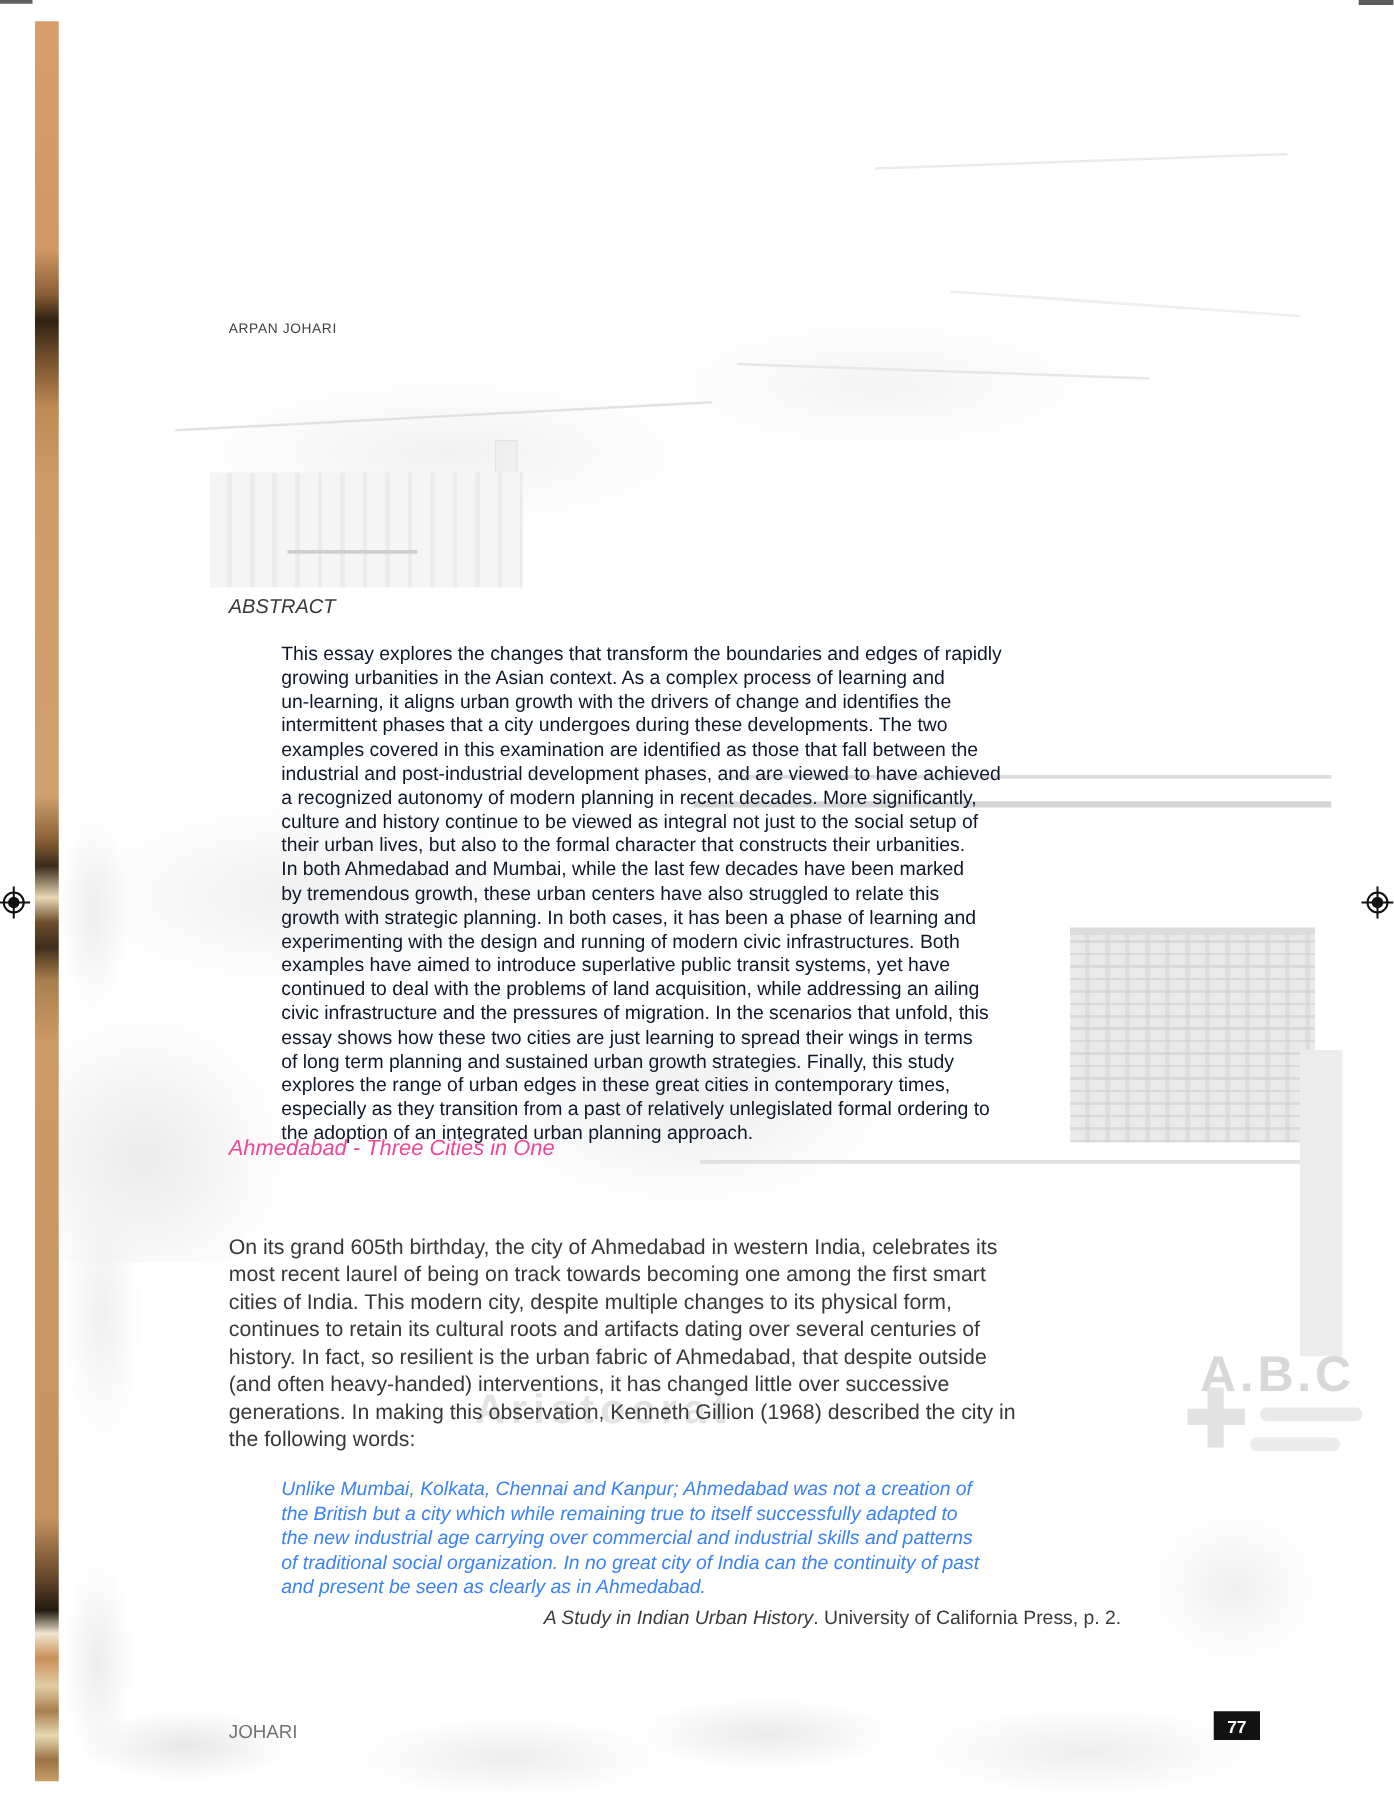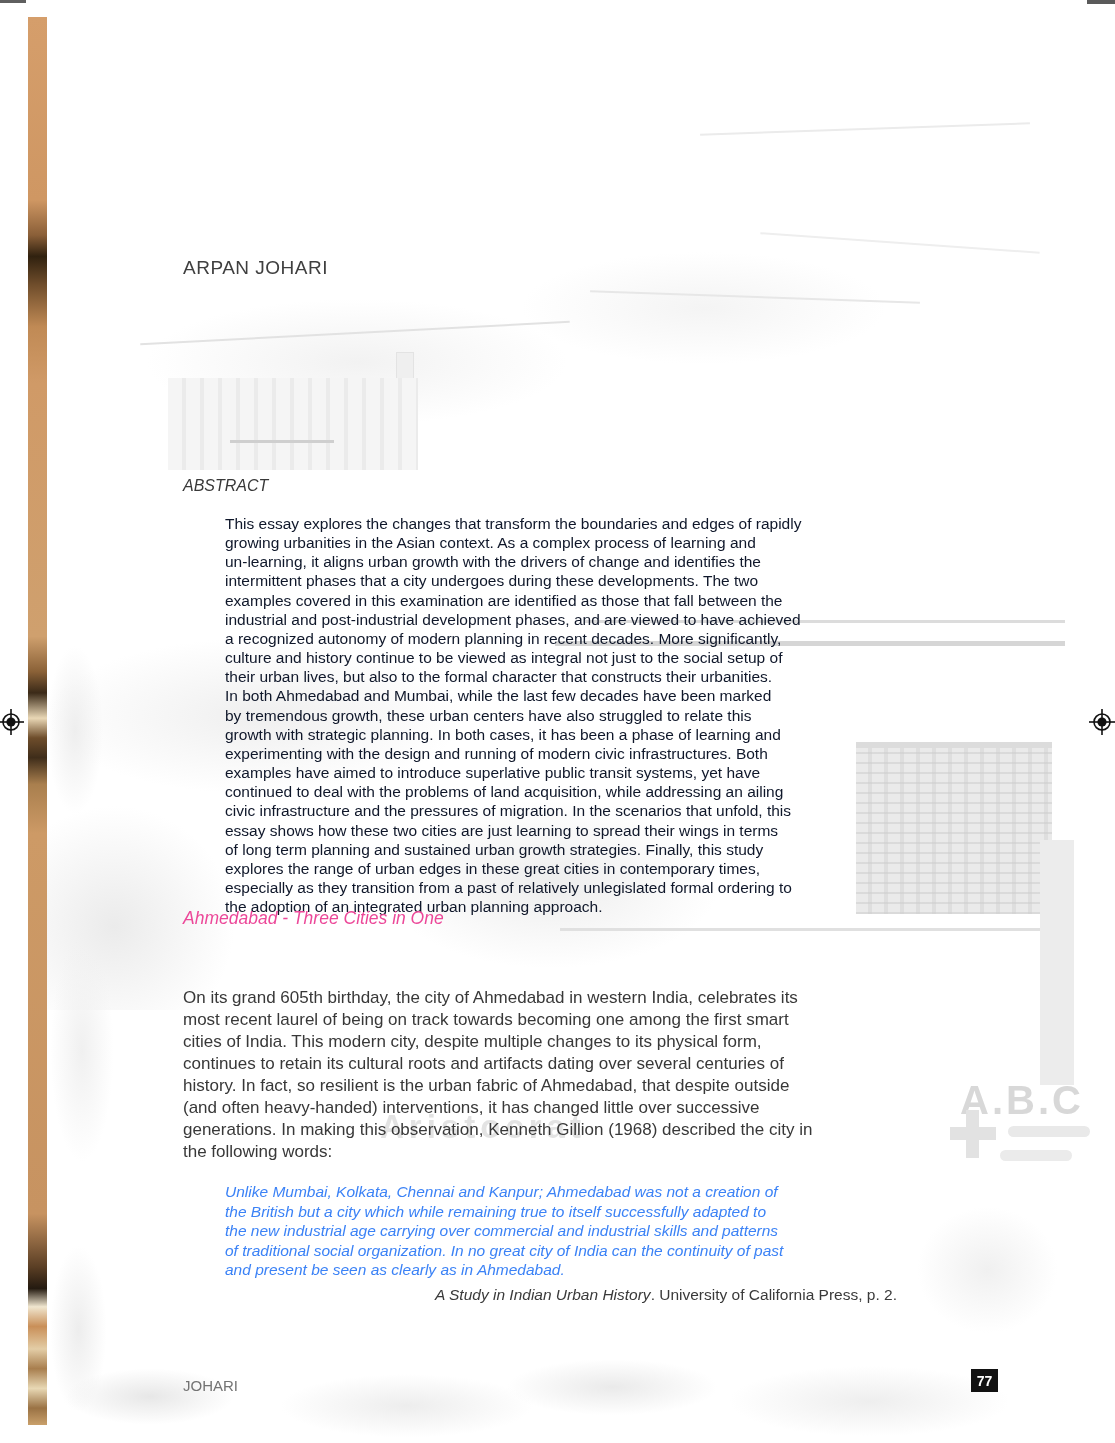--- a/index.html
+++ b/index.html
@@ -70,30 +70,30 @@
     background:radial-gradient(ellipse 100px 90px at 50% 50%, #f0f0f0, transparent 70%);}
   .bottom-band{left:47px;top:1350px;width:1028px;height:93px;
     background:
       radial-gradient(ellipse 120px 40px at 10% 50%, #e7e7e7, transparent 70%),
       radial-gradient(ellipse 180px 45px at 35% 60%, #ededed, transparent 70%),
       radial-gradient(ellipse 150px 40px at 55% 40%, #eaeaea, transparent 70%),
       radial-gradient(ellipse 200px 50px at 80% 55%, #eeeeee, transparent 70%);}
 
   
   .title{left:183px;top:98px;width:720px;font-size:30px;line-height:45px;font-weight:bold;color:#F08122;}
-  .author{left:183px;top:257px;font-size:19px;letter-spacing:.5px;color:#3f3f3f;text-align:center;}
+  .author{left:183px;top:257px;font-size:11px;letter-spacing:.5px;color:#3f3f3f;text-align:center;}
   .abstract-heading{left:183px;top:477px;font-size:16px;font-style:italic;color:#383838;}
   .abstract-body{left:225px;top:514px;width:645px;font-size:15.5px;line-height:19.15px;color:#0f172a;}
   .section-heading{left:183px;top:908px;font-size:17.5px;font-style:italic;color:#ec4899;}
   .body-paragraph{left:183px;top:987px;width:720px;font-size:17px;line-height:22px;color:#383838;}
   .quote-body{left:225px;top:1182px;width:655px;font-size:15.5px;line-height:19.5px;font-style:italic;color:#3b82f6;}
   .citation{left:350px;top:1285px;width:547px;text-align:right;font-size:15.5px;line-height:20.5px;color:#3a3a3a;}
   .citation .it{font-style:italic;}
   .footer-author{left:183px;top:1377px;font-size:15px;color:#737373;}
-  .page-badge{left:971px;top:1369px;width:27px;height:23px;background:#121212;color:#ffffff;
+  .page-badge{left:971px;top:1369px;width:37px;height:23px;background:#121212;color:#ffffff;
     font-size:14px;font-weight:bold;display:flex;align-items:center;justify-content:center;}
 </style>
 </head>
 <body>
 
 <div id="page">
 
   <div class="abs corner-line-left"></div>
   <div class="abs corner-line-right"></div>
   <div class="abs ink-bar"></div>

